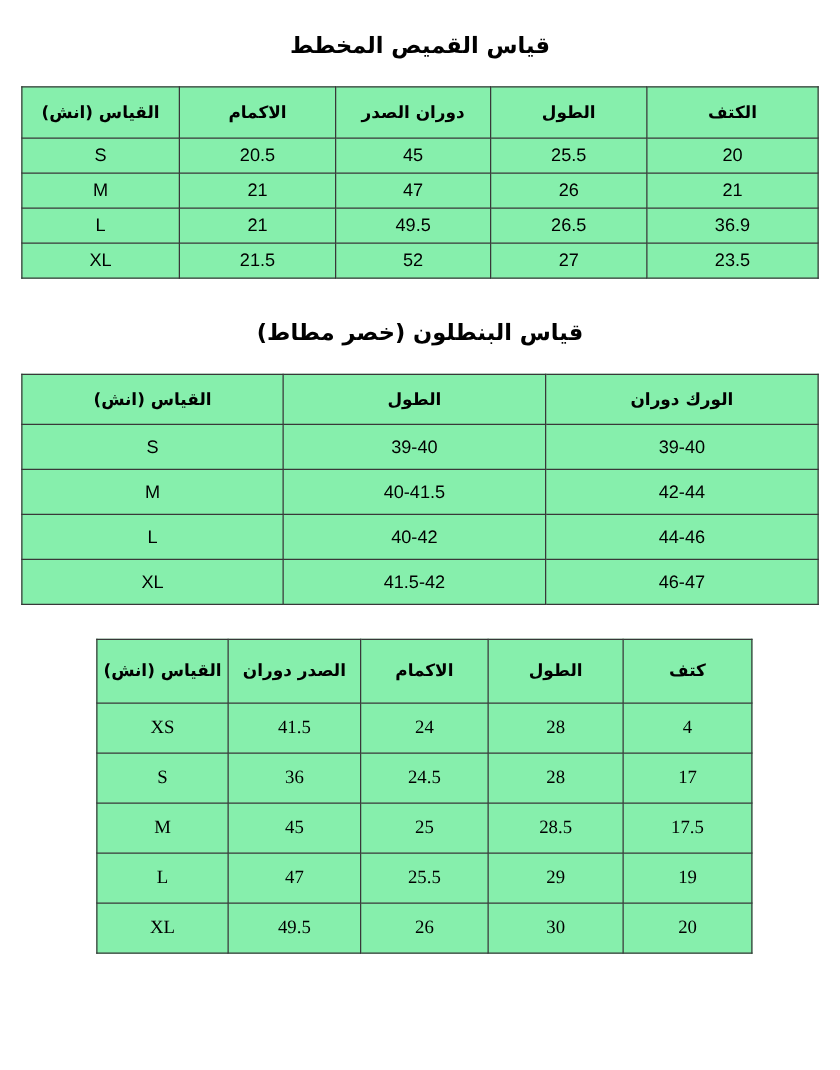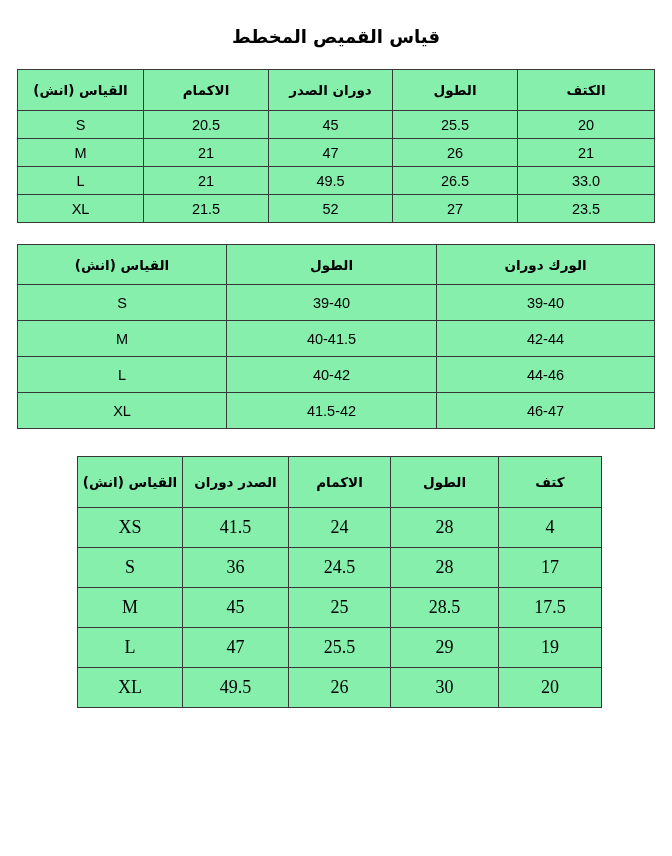--- a/index.html
+++ b/index.html
@@ -57,21 +57,21 @@
   .t1 td { height: 27px; font-family: "Liberation Sans", "DejaVu Sans", sans-serif; font-size: 14.5px; }
 
   
   .t2 { margin: 21px 0 0 17px; width: 638px; }
   .t2 th { height: 39px; }
   .t2 td { height: 35px; font-family: "Liberation Sans", "DejaVu Sans", sans-serif; font-size: 14.5px; }
 
   
   .t3 { margin: 27px 0 0 77px; width: 525px; }
   .t3 th { height: 50px; }
-  .t3 td { height: 39px; font-family: "Liberation Serif", "DejaVu Serif", serif; font-size: 18px; }
+  .t3 td { height: 39px; font-family: "Liberation Serif", "DejaVu Serif", serif; font-size: 15px; }
 </style>
 </head>
 <body>
 
 <div class="page">
 
   <section>
     <h2 id="title-1" class="table-title">قياس القميص المخطط</h2>
     <table class="size-table t1">
       <colgroup>
@@ -103,34 +103,35 @@
             <td>21</td>
             <td>47</td>
             <td>26</td>
             <td>21</td>
           </tr>
           <tr>
             <td>L</td>
             <td>21</td>
             <td>49.5</td>
             <td>26.5</td>
-            <td>33.0</td>
+            <td>36.9</td>
           </tr>
           <tr>
             <td>XL</td>
             <td>21.5</td>
             <td>52</td>
             <td>27</td>
             <td>23.5</td>
           </tr>
         </tbody>
       </table>
   </section>
 
   <section>
+    <h2 id="title-2" class="table-title">قياس البنطلون (خصر مطاط)</h2>
     <table class="size-table t2">
       <colgroup>
         <col style="width:209px">
           <col style="width:210px">
           <col>
       </colgroup>
     <thead>
           <tr>
             <th>القياس (انش)</th>
             <th>الطول</th>

